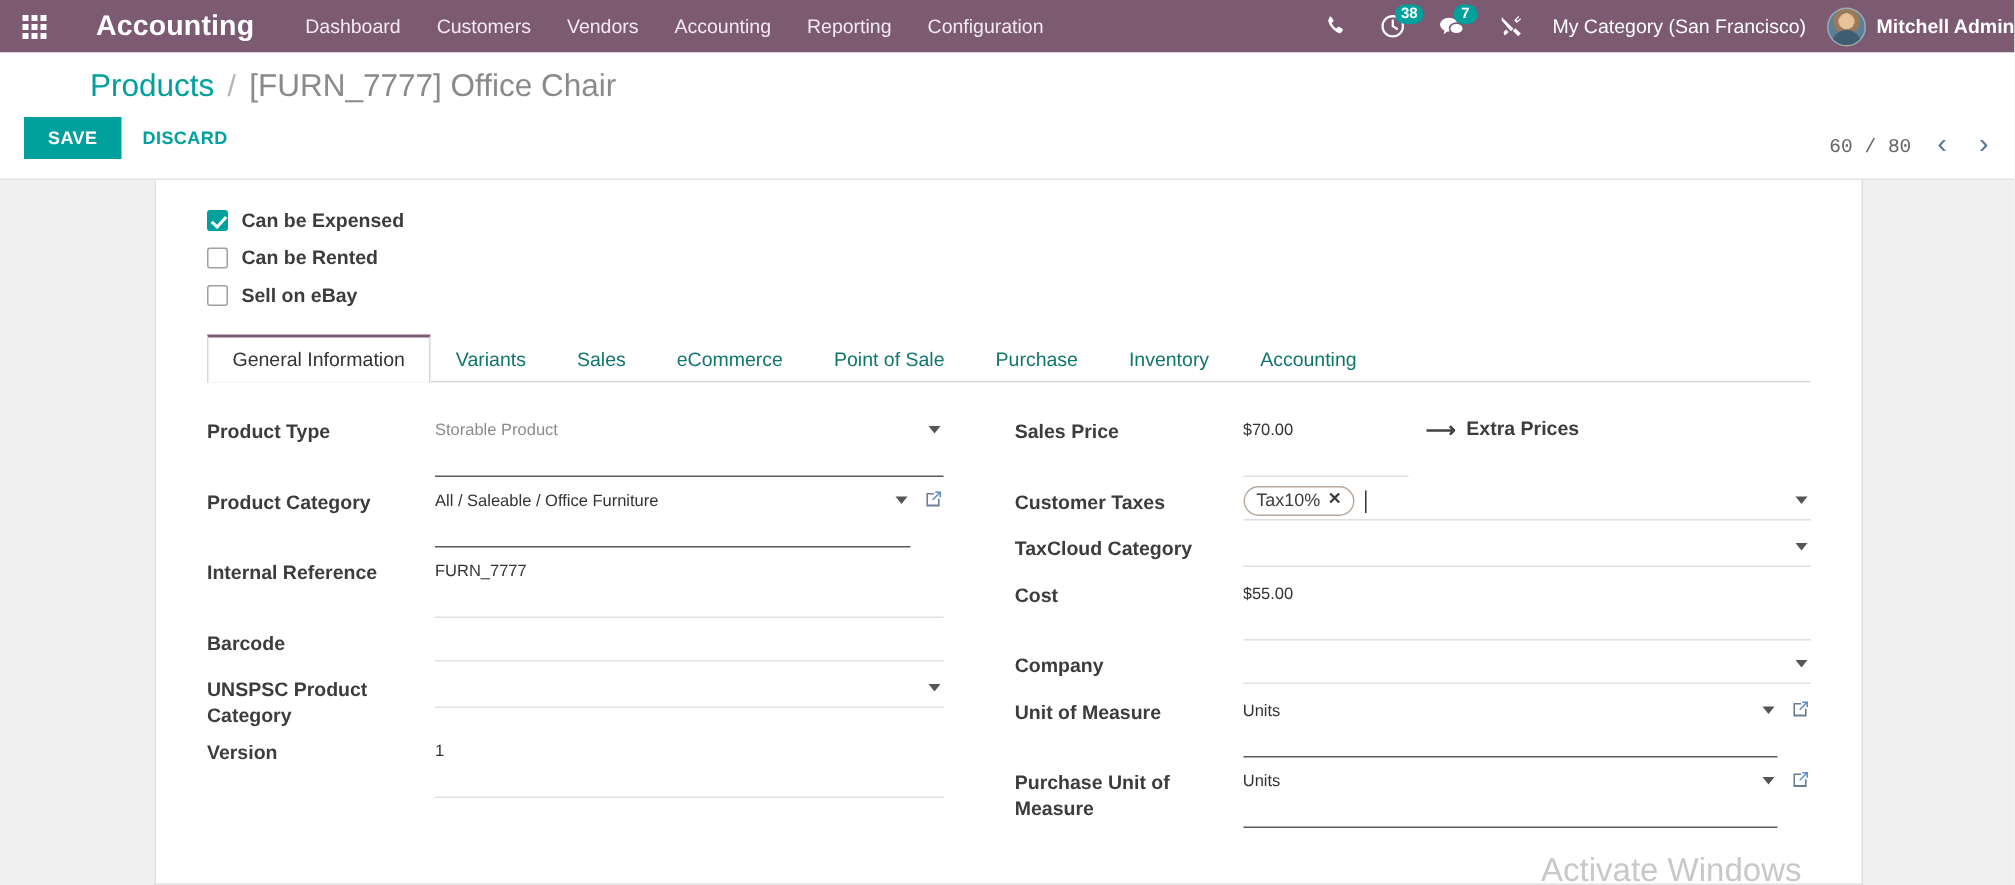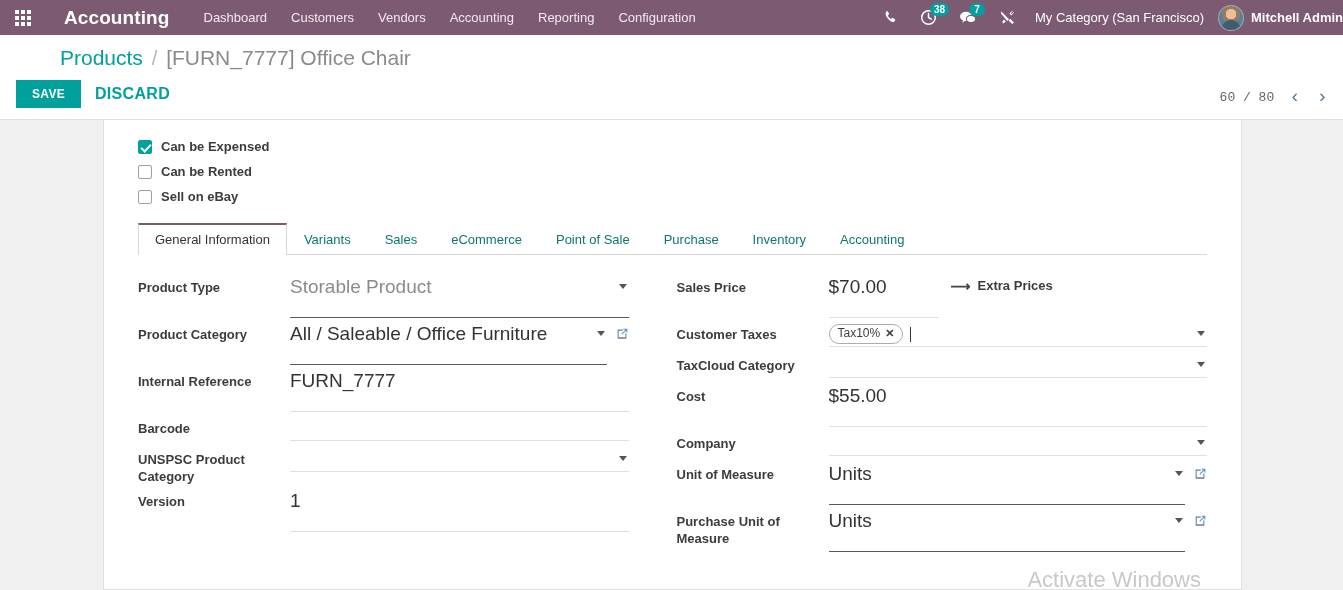--- a/index.html
+++ b/index.html
@@ -145,21 +145,21 @@
     letter-spacing: .3px;
     padding: 7px 16px;
     cursor: pointer;
     border-radius: 0;
   }
   .btn-discard {
     background: transparent;
     color: #00a09d;
     border: none;
     font-family: inherit;
-    font-size: 16px;
+    font-size: 12px;
     font-weight: bold;
     letter-spacing: .3px;
     padding: 7px 4px;
     cursor: pointer;
   }
   .pager {
     position: absolute;
     right: 10px;
     bottom: 12px;
     display: flex;
@@ -289,21 +289,21 @@
   .left .field-label { width: 152px; }
   .right .field-label { width: 152px; }
 
   .field-value {
     flex: 1;
     position: relative;
     min-width: 0;
   }
   .field-input {
     width: 100%;
-    font-size: 19px;
+    font-size: 11px;
     color: #333;
     line-height: 18px;
     padding: 3px 16px 21px 0;
     border-bottom: 1px solid #e0e0e0;
     min-height: 25px;
     white-space: nowrap;
     overflow: hidden;
   }
   .field-input.strong-underline { border-bottom: 1px solid #5a5a5a; }
   .field-input.placeholder-grey { color: #8b8b8b; }

